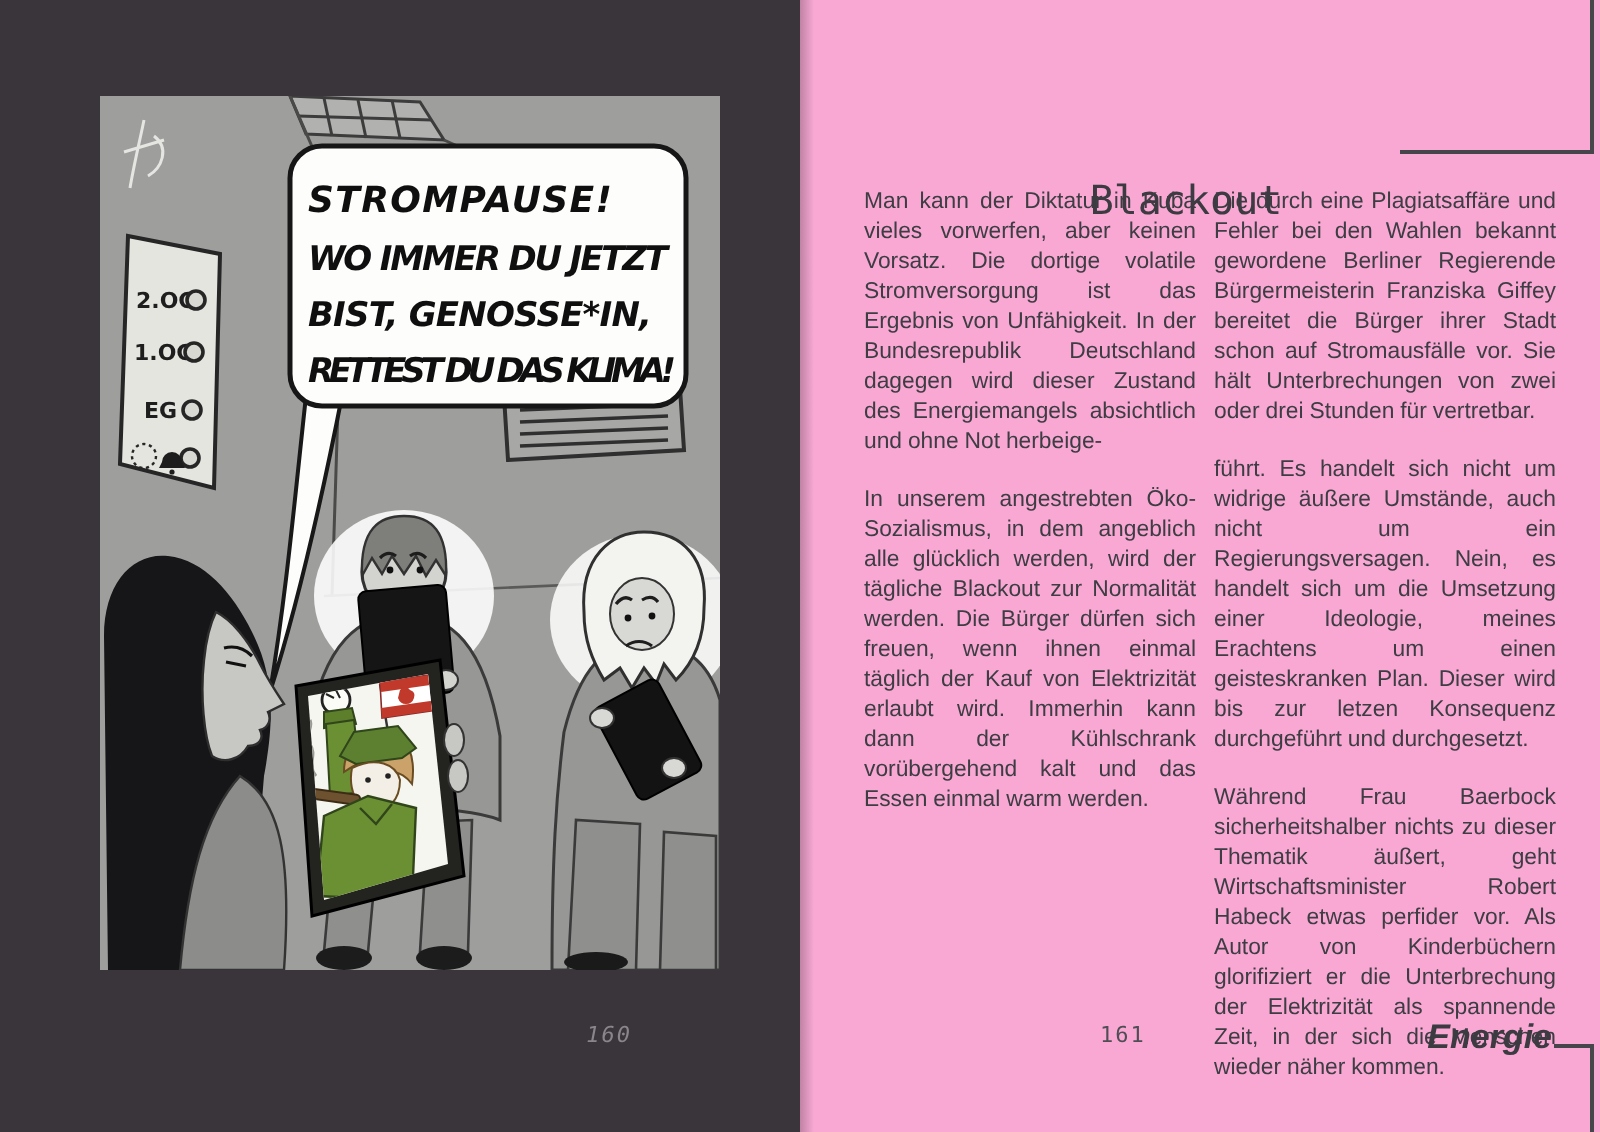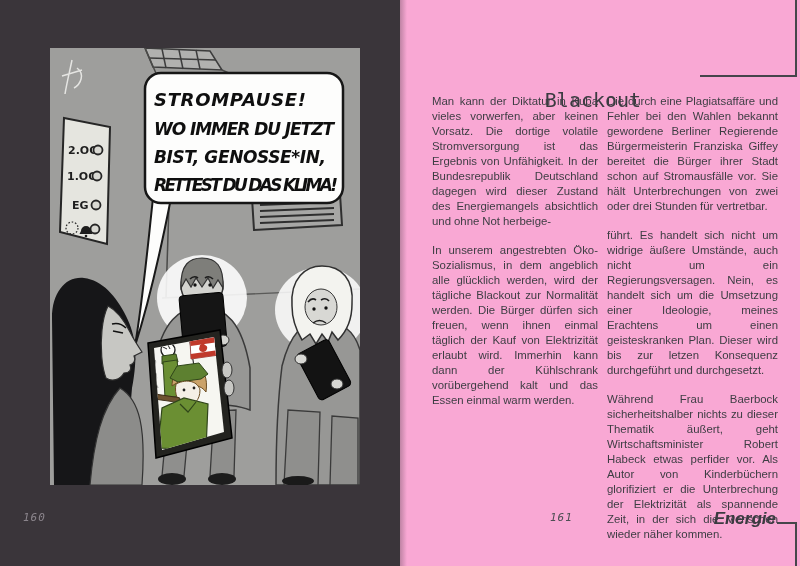--- a/index.html
+++ b/index.html
@@ -1,41 +1,41 @@
 <!DOCTYPE html>
 <html lang="de"><head>
 <meta charset="utf-8">
 <style>
   html,body{margin:0;padding:0;background:#222;}
   .book{position:relative;width:800px;height:566px;overflow:hidden;background:#fcfcfb;font-family:"Liberation Sans",sans-serif;}
   
   .page-left{position:absolute;left:0;top:0;width:400px;height:566px;background:#3a353a;}
   .illustration{position:absolute;left:50px;top:48px;width:310px;height:437px;}
   .illustration svg{display:block;width:100%;height:100%;}
-  .folio-left{position:absolute;left:0;top:511px;width:316px;text-align:left;
-    font-family:"DejaVu Sans Mono",monospace;font-style:italic;font-size:11px;color:#8a848b;letter-spacing:1px;margin-left:23px;}
+  .folio-left{position:absolute;left:0;top:511px;width:316px;text-align:right;
+    font-family:"DejaVu Sans Mono",monospace;font-style:italic;font-size:11px;color:#8a848b;letter-spacing:1px;}
   
   .page-right{position:absolute;left:400px;top:0;width:400px;height:566px;background:#f9a8d4;}
   .page-right::before{content:"";position:absolute;left:0;top:0;bottom:0;width:7px;
     background:linear-gradient(to right,rgba(40,35,40,.28),rgba(40,35,40,0));pointer-events:none;}
   .chapter-title{position:absolute;top:35px;left:-7px;width:100%;text-align:center;
     font-family:"DejaVu Sans Mono",monospace;font-size:20px;line-height:26px;color:#3b3b41;font-weight:500;white-space:pre;}
   .rule{position:absolute;background:#45454b;}
   .rule-title-h{left:300px;right:3px;top:75px;height:2px;}
   .rule-title-v{right:3px;top:0;height:77px;width:2px;}
   .rule-footer-h{right:3px;width:20px;top:522px;height:2px;}
   .rule-footer-v{right:3px;top:522px;bottom:0;width:2px;}
   .columns{position:absolute;left:32px;top:94px;width:346px;display:flex;gap:9px;}
   .col{font-size:11.4px;line-height:15px;color:#3d3d43;text-align:justify;
     hyphens:auto;-webkit-hyphens:auto;word-spacing:-0.2px;}
   .col-a{width:166px;}
   .col-b{width:171px;}
   .col p{margin:0 0 14px 0;}
   .folio-right{position:absolute;left:150px;top:511px;
-    font-family:"DejaVu Sans Mono",monospace;font-style:italic;font-size:11px;color:#4e4e54;letter-spacing:1px;}
+    font-family:"DejaVu Sans Mono",monospace;font-size:11px;color:#4e4e54;letter-spacing:1px;}
   .chapter-label{position:absolute;right:24px;top:509px;
     font-family:Liberation Sans, sans-serif;font-style:italic;font-weight:bold;font-size:17px;color:#3b3b41;}
 </style>
 </head>
 <body>
 
 <div class="book">
 
   <div class="page-left">
     <div class="illustration">

